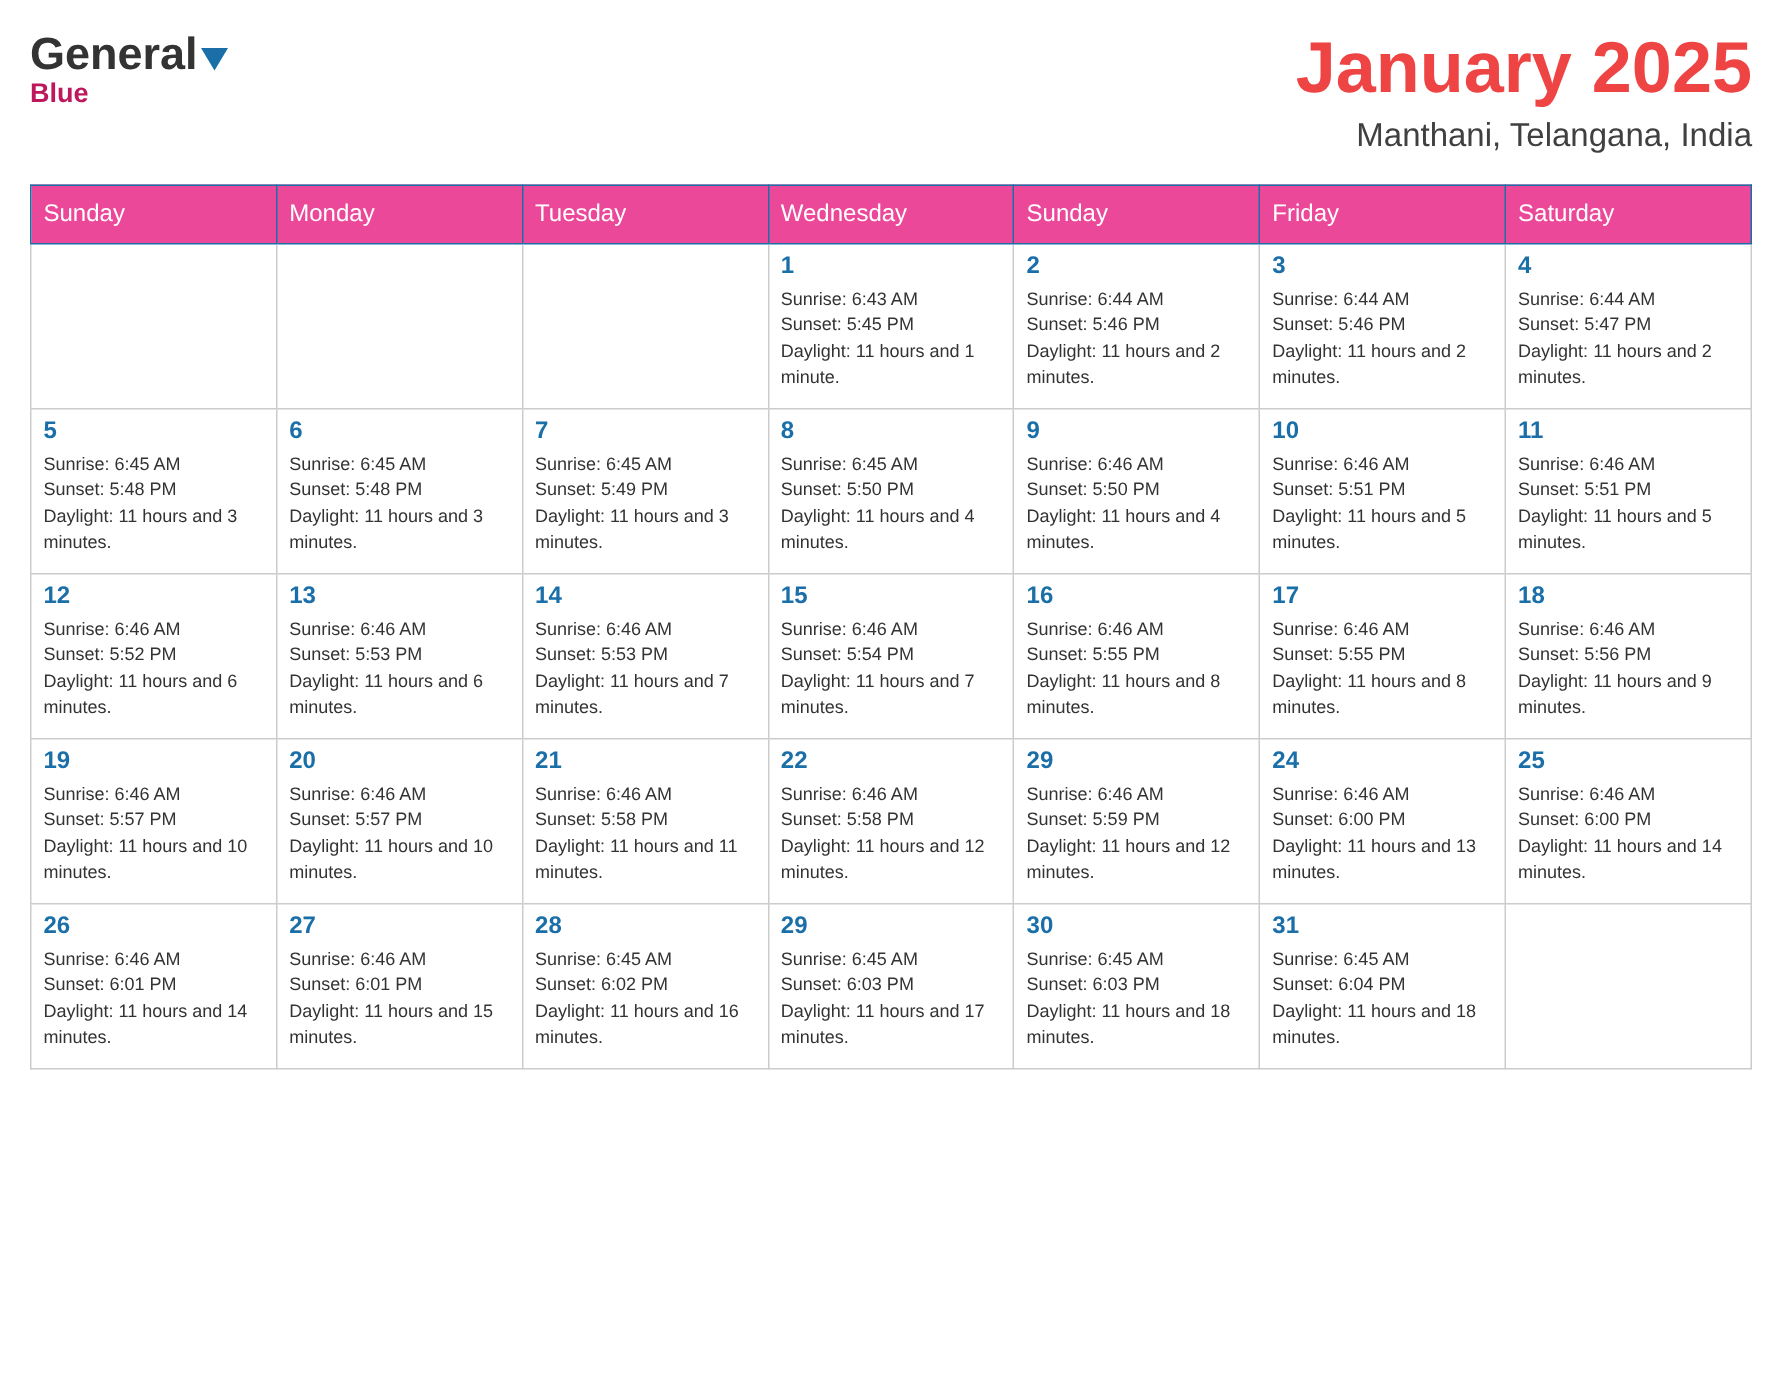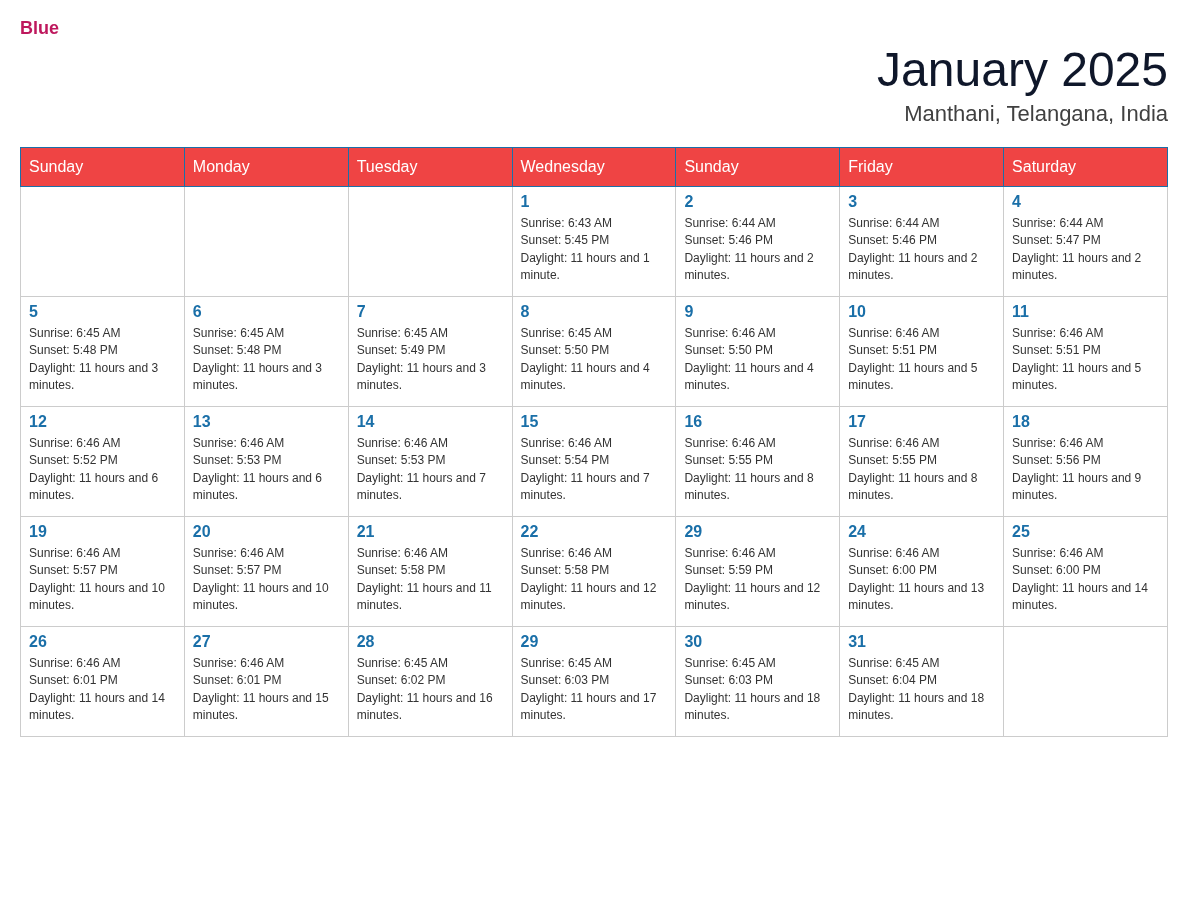--- a/index.html
+++ b/index.html
@@ -25,37 +25,36 @@
       color: #be185d;
       font-size: 18px;
       font-weight: bold;
       margin-top: -2px;
     }
     .title-area {
       text-align: right;
     }
     .main-title {
       font-size: 48px;
-      font-weight: normal;
-      color: #0f172a;
+      font-weight: bold;
+      color: #ef4444;
       line-height: 1.1;
-      margin-top: 24px;
     }
     .subtitle {
       font-size: 22px;
       color: #404040;
       margin-top: 4px;
     }
     .calendar-table {
       width: 100%;
       border-collapse: collapse;
       border: 1px solid #ccc;
     }
     .calendar-table th {
-      background-color: #ef4444;
+      background-color: #ec4899;
       color: #fff;
       font-size: 16px;
       font-weight: normal;
       padding: 10px 8px;
       text-align: left;
       border: 1px solid #1a6fa8;
     }
     .calendar-table td {
       vertical-align: top;
       padding: 6px 8px;
@@ -102,20 +101,24 @@
       border-top: 15px solid #1a6fa8;
       position: relative;
       top: 2px;
     }
   </style>
 </head>
 <body>
 
 <div class="header-area">
   <div class="logo-area">
+    <div class="logo-wrapper">
+      <span class="logo-text-main">General</span>
+      <span class="logo-arrow"></span>
+    </div>
     <div class="logo-blue-line">Blue</div>
   </div>
   <div class="title-area">
     <div class="main-title">January 2025</div>
     <div class="subtitle">Manthani, Telangana, India</div>
   </div>
 </div>
 
 <table class="calendar-table">
   <thead>

